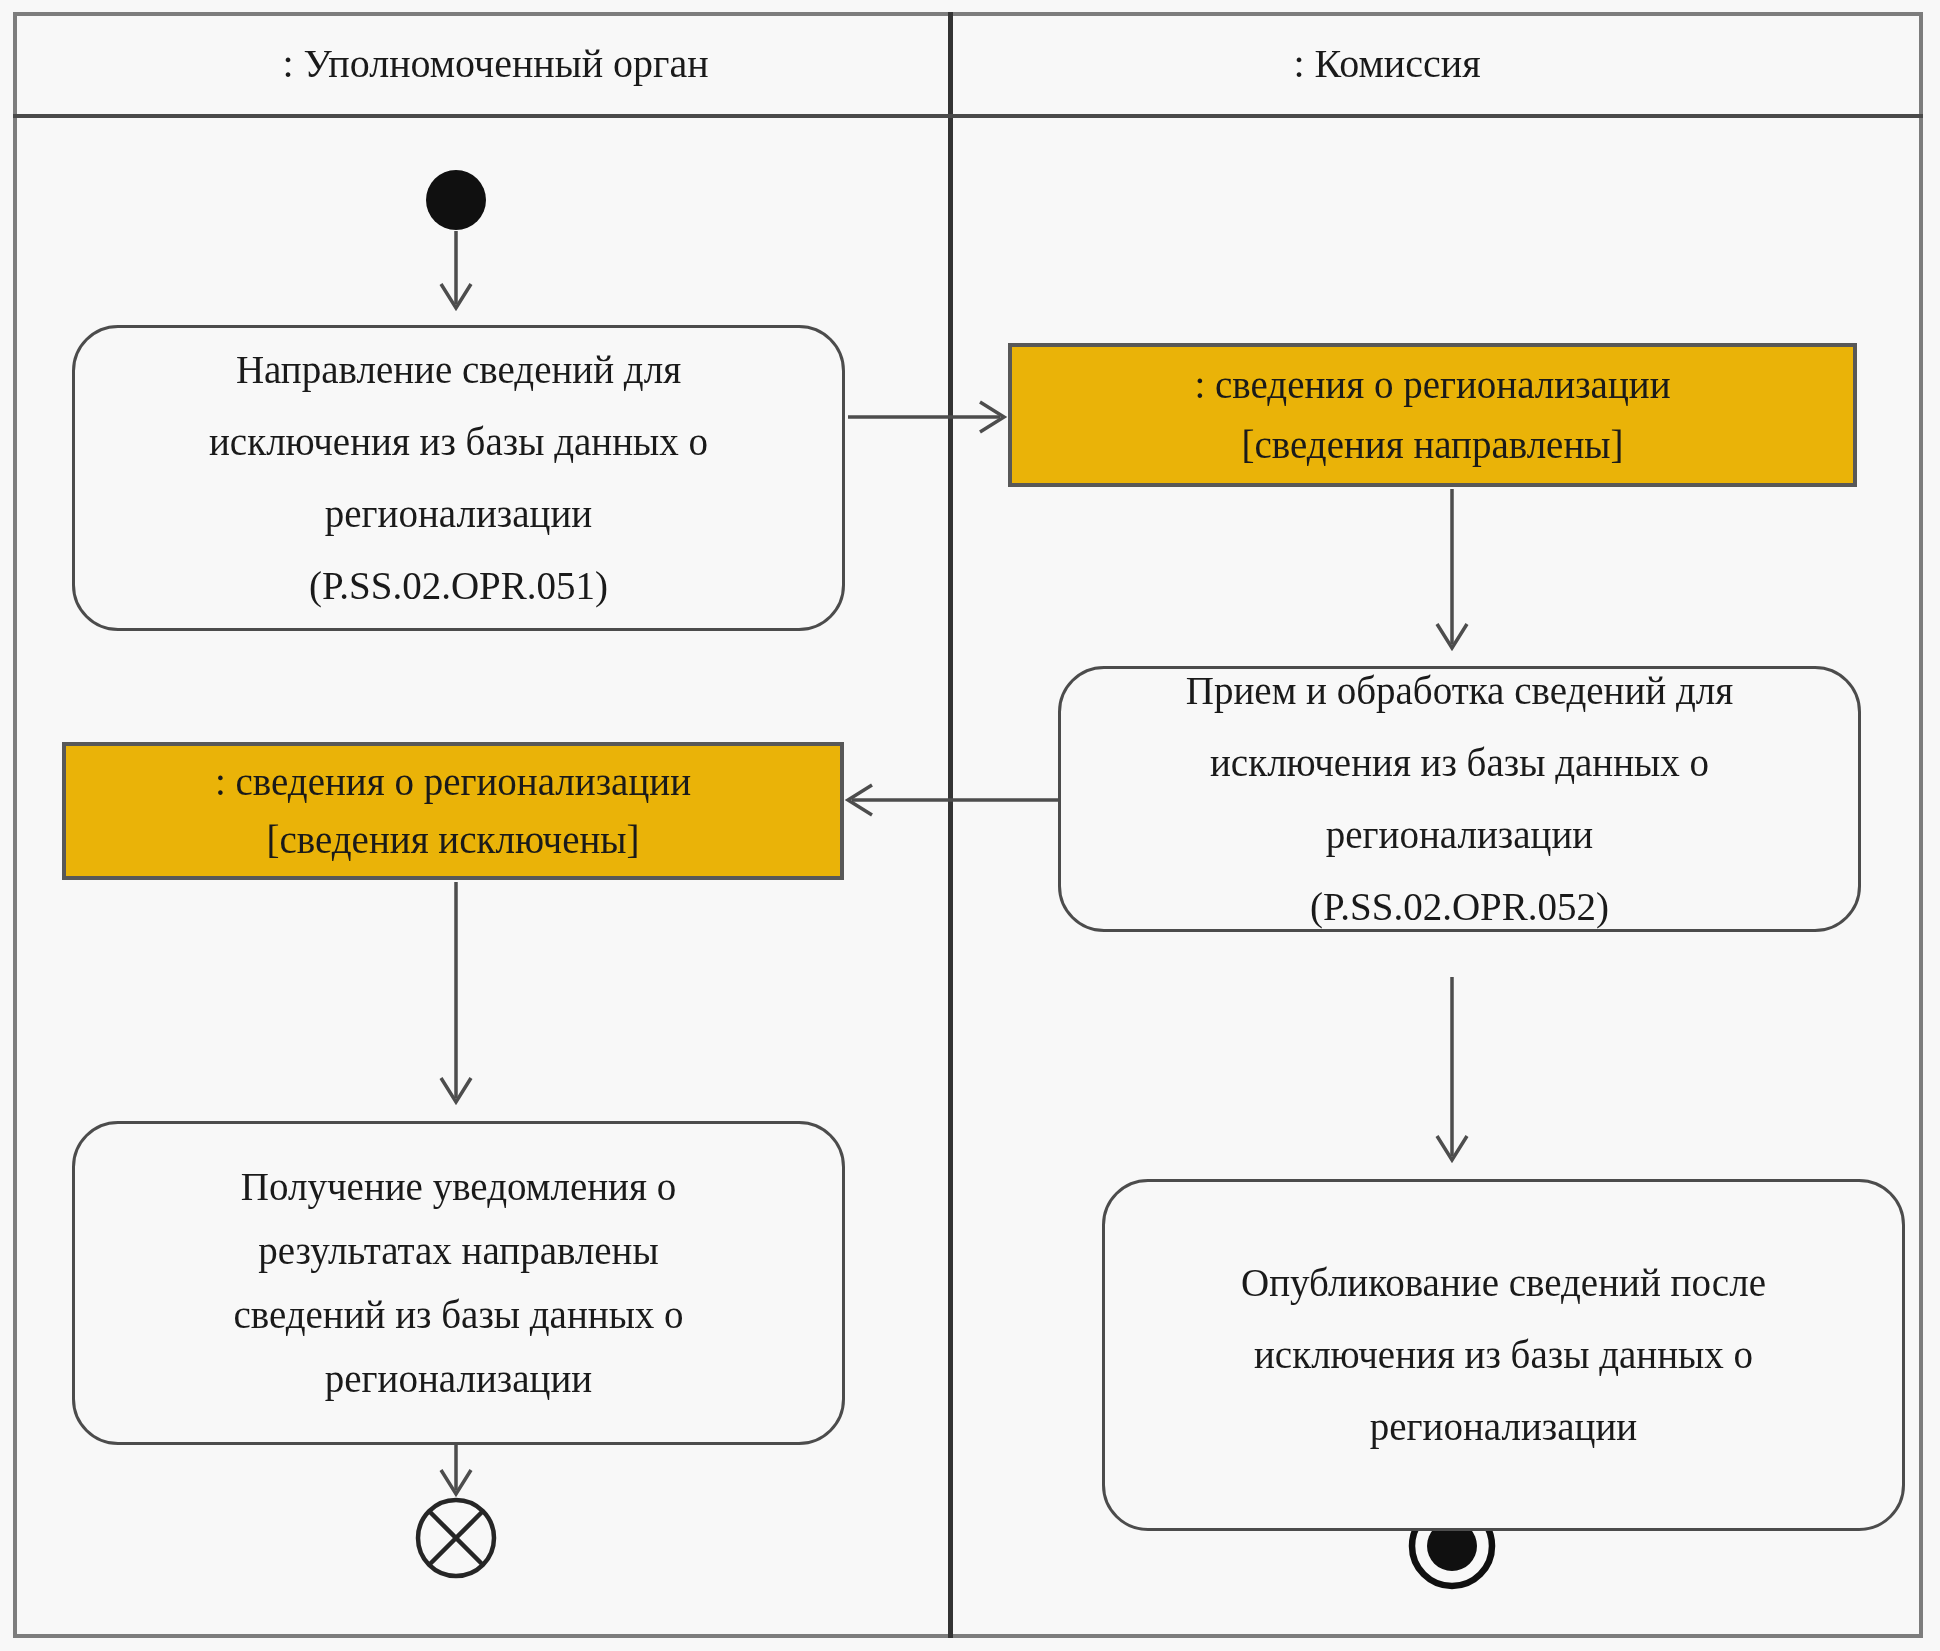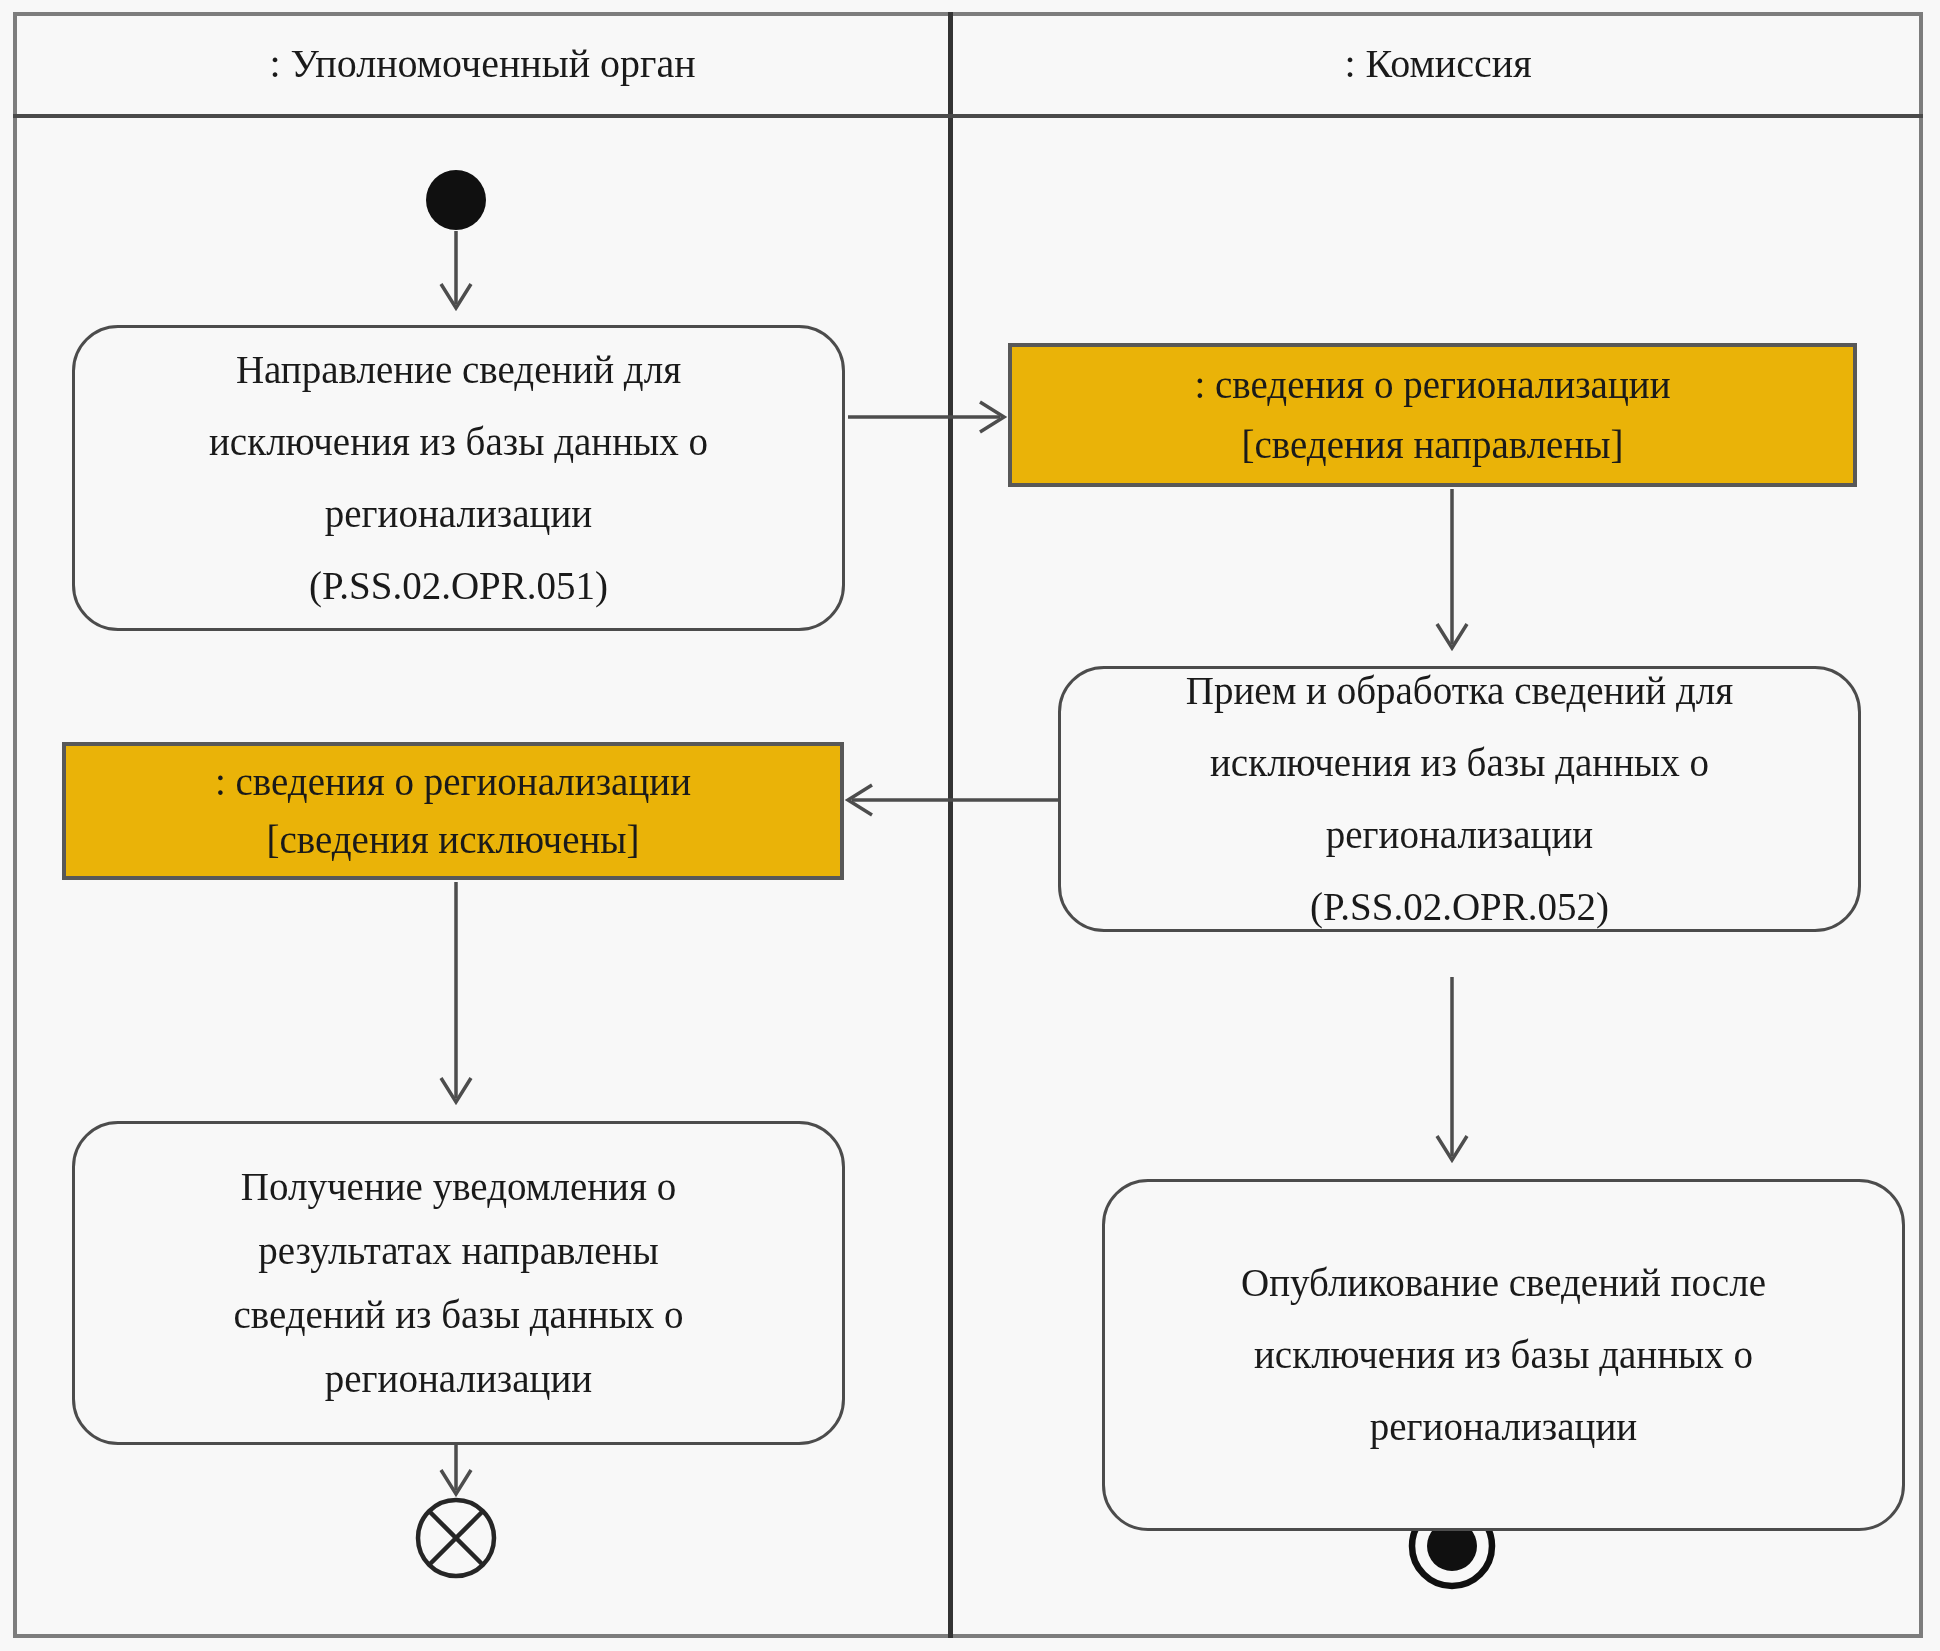--- a/index.html
+++ b/index.html
@@ -15,22 +15,22 @@
   .lane-divider{
     position:absolute;left:948px;top:12px;width:5px;height:1626px;background:#343434;
   }
   .header-underline{
     position:absolute;left:13px;top:114px;width:1910px;height:4px;background:#4a4a4a;
   }
   .lane-header{
     position:absolute;top:34px;height:60px;line-height:60px;
     text-align:center;font-size:40px;white-space:nowrap;
   }
-  .lane-header.left{left:17px;width:931px;}
-  .lane-header.right{left:953px;width:970px;}
+  .lane-header.left{left:30px;width:931px;}
+  .lane-header.right{left:902px;width:970px;}
   .activity{
     position:absolute;box-sizing:border-box;border:3px solid #4c4c4c;border-radius:46px;
     background:#f8f8f8;display:flex;flex-direction:column;justify-content:center;
     align-items:center;text-align:center;font-size:39px;margin-top:13px;
   }
   .activity .ln{line-height:72px;white-space:nowrap;}
   .activity.five .ln{line-height:64px;}
   .object-box{
     position:absolute;box-sizing:border-box;border:4px solid #585858;
     background:#eab308;display:flex;flex-direction:column;justify-content:space-evenly;

